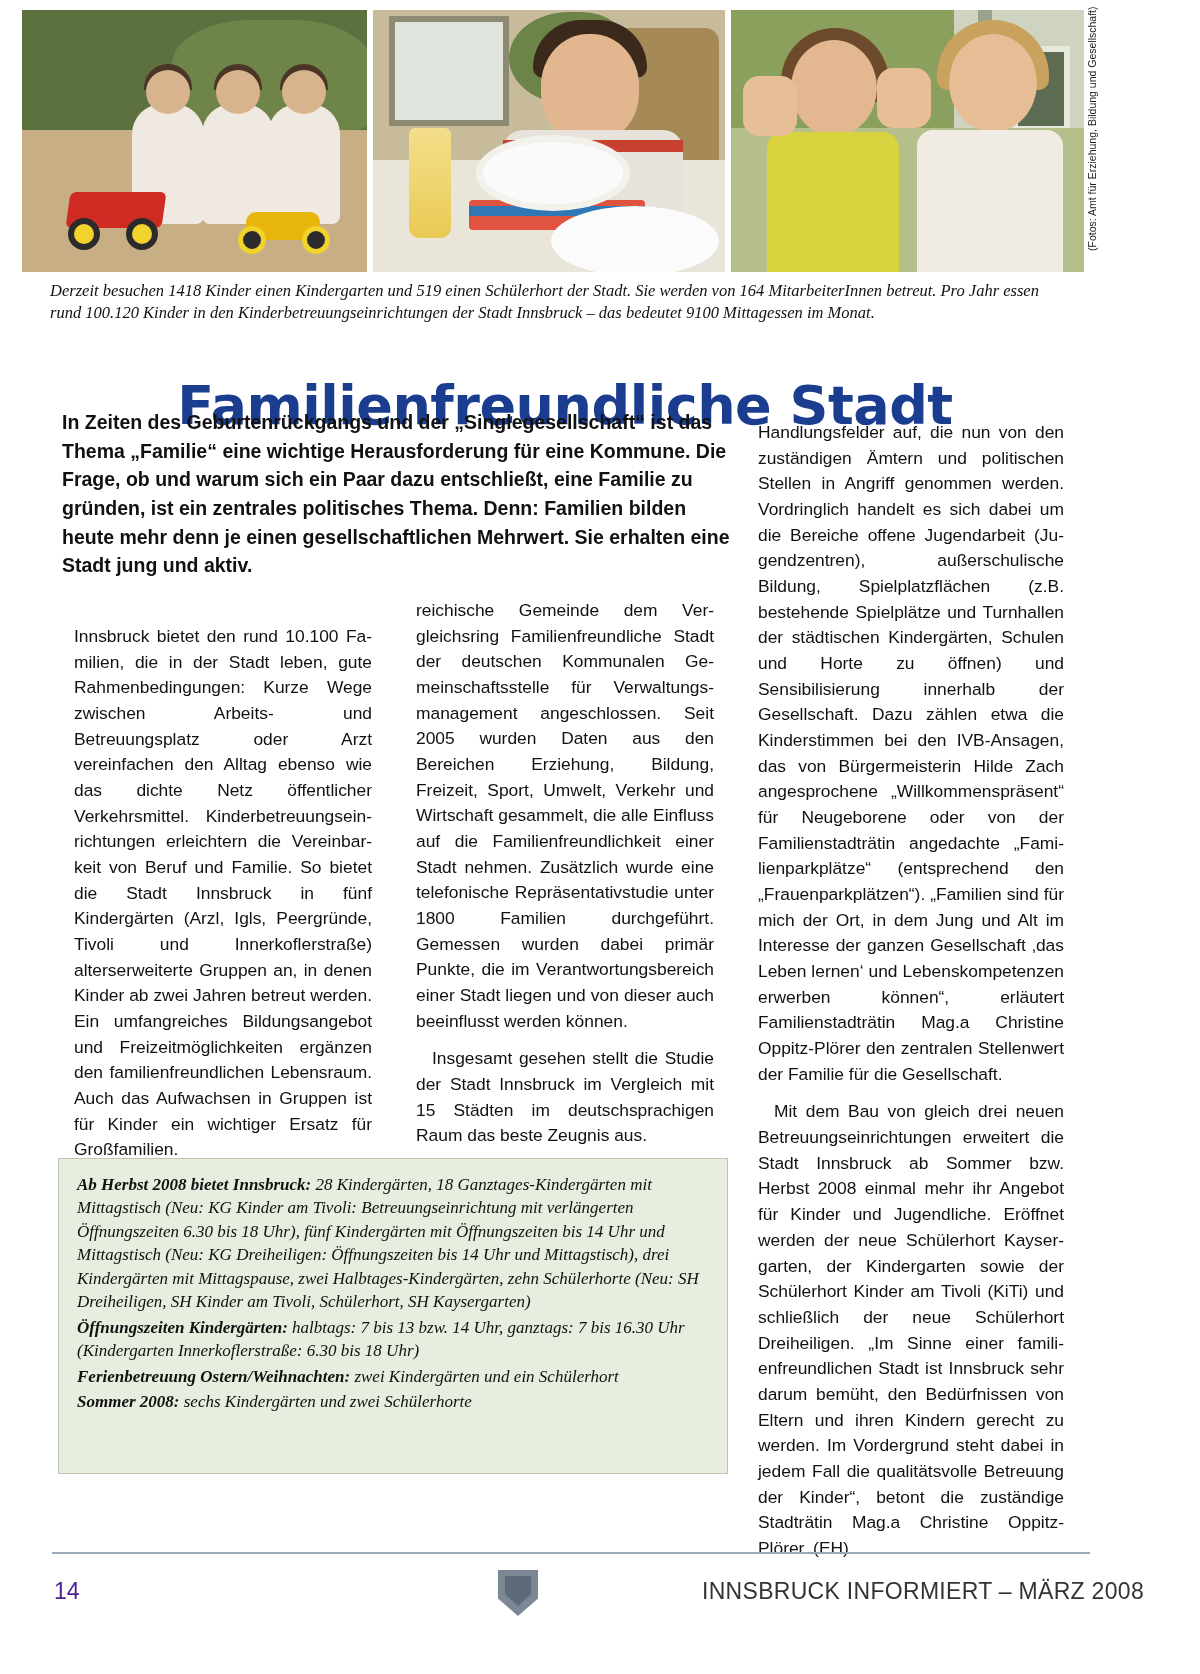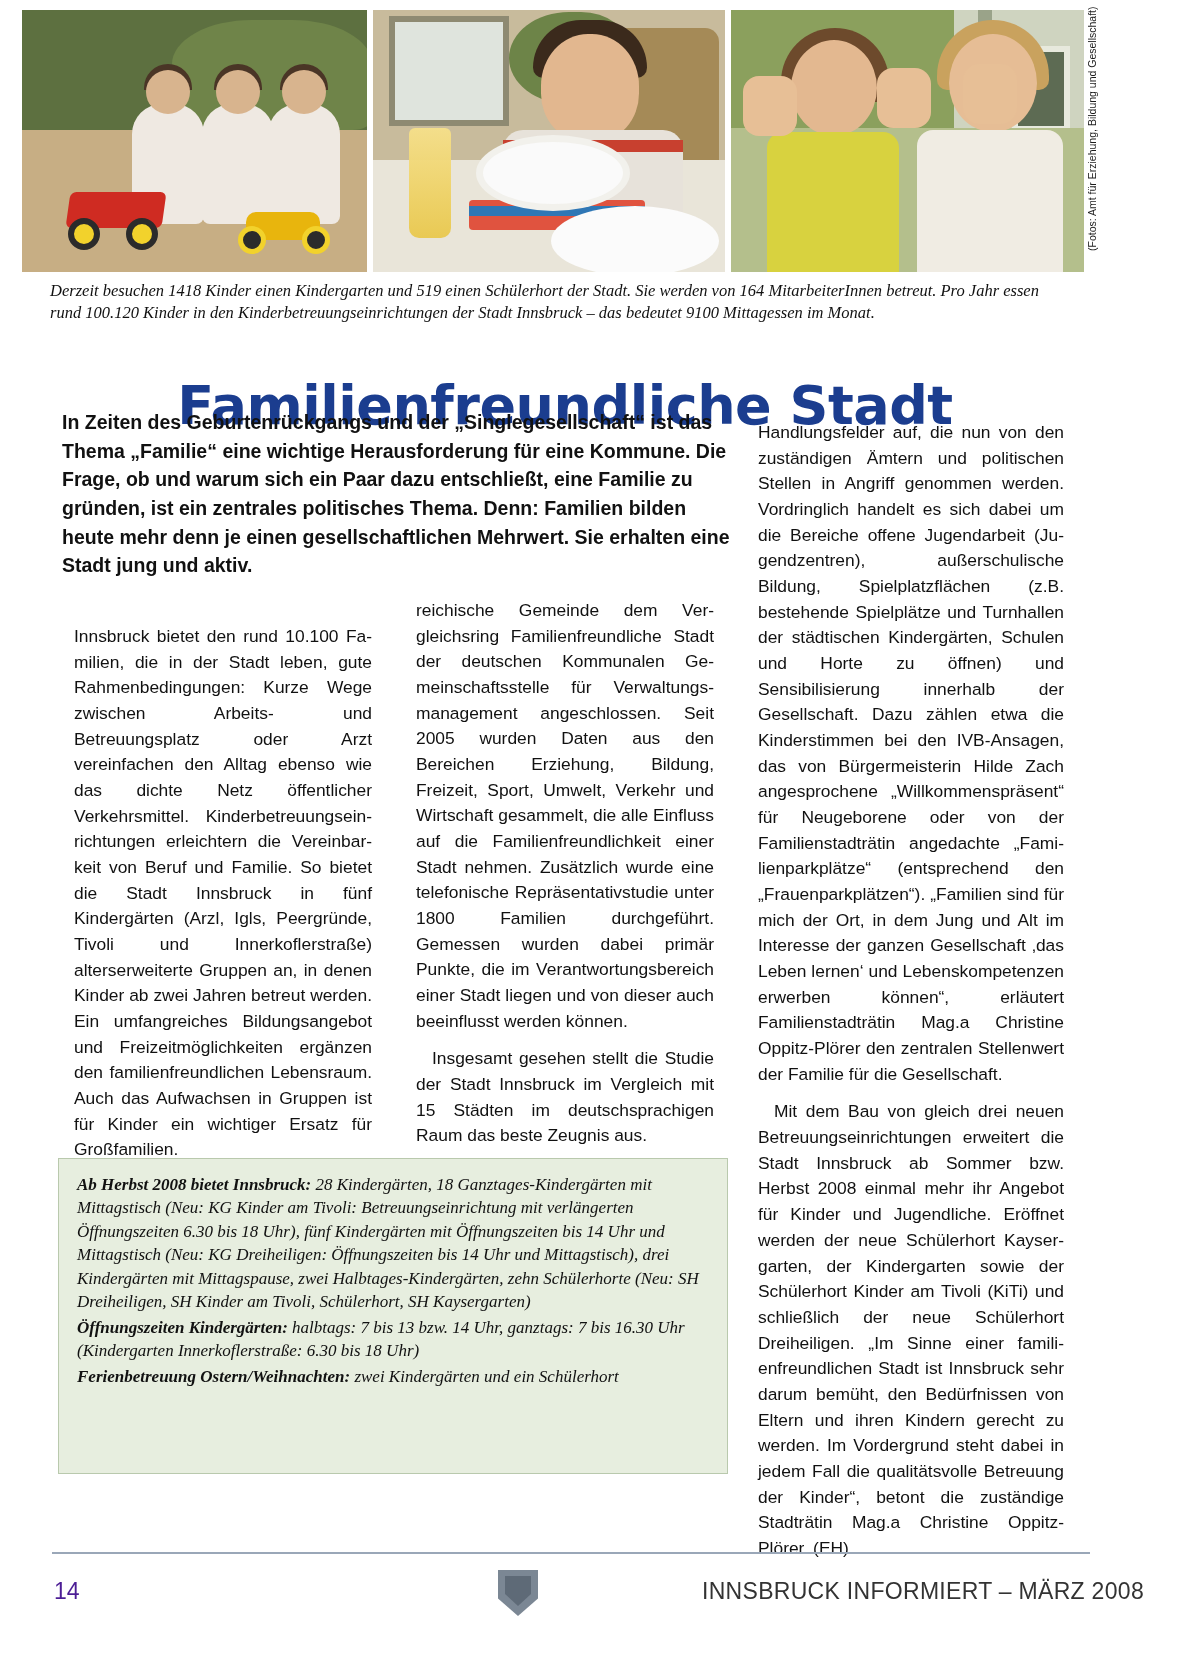--- a/index.html
+++ b/index.html
@@ -315,20 +315,23 @@
   <div class="infobox">
     <p>
       <b>Ab Herbst 2008 bietet Innsbruck:</b><span> 28 Kindergärten, 18 Ganztages-Kinder­gärten mit Mittagstisch (Neu: KG Kinder am Tivoli: Betreuungseinrichtung mit ver­längerten Öffnungszeiten 6.30 bis 18 Uhr), fünf Kindergärten mit Öffnungszeiten bis 14 Uhr und Mittagstisch (Neu: KG Dreiheiligen: Öffnungszeiten bis 14 Uhr und Mittagstisch), drei Kindergärten mit Mittagspause, zwei Halbtages-Kinder­gärten, zehn Schülerhorte (Neu: SH Dreiheiligen, SH Kinder am Tivoli, Schüler­hort, SH Kaysergarten)</span>
     </p>
     <p>
       <b>Öffnungszeiten Kindergärten:</b><span> halbtags: 7 bis 13 bzw. 14 Uhr, ganztags: 7 bis 16.30 Uhr (Kindergarten Innerkoflerstraße: 6.30 bis 18 Uhr)</span>
     </p>
     <p>
       <b>Ferienbetreuung Ostern/Weihnachten:</b><span> zwei Kindergärten und ein Schülerhort</span>
     </p>
+    <p>
+      <b>Sommer 2008:</b><span> sechs Kindergärten und zwei Schülerhorte</span>
+    </p>
   </div>
 
   <div class="footer-rule"></div>
   <div class="page-number">14</div>
   <div class="crest">
       <div class="inner"></div>
     </div>
   <div class="footer-text">INNSBRUCK INFORMIERT – MÄRZ 2008</div>
 
 </div>

